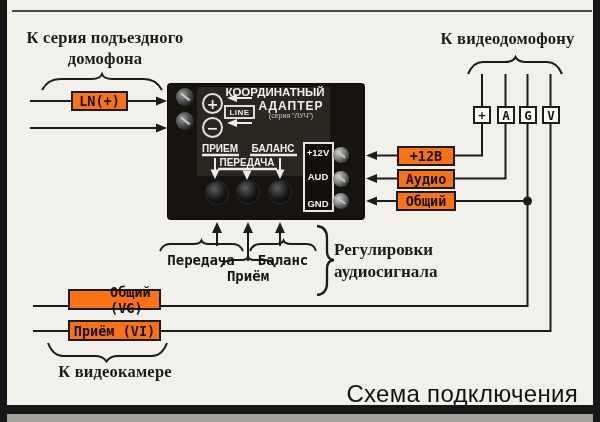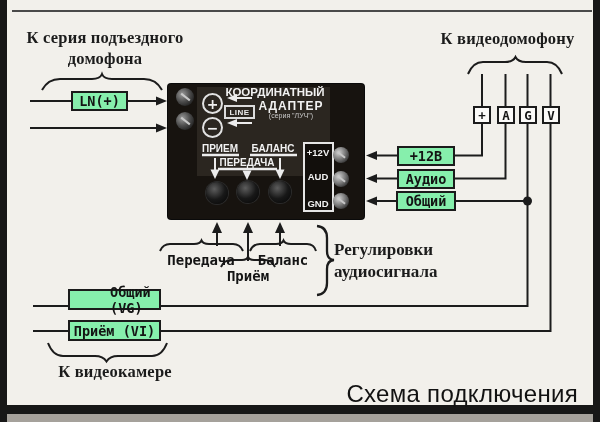--- a/index.html
+++ b/index.html
@@ -12,21 +12,21 @@
   .frame-left{left:0;top:0;width:7px;height:422px;background:#171717;}
   .frame-right{left:593px;top:0;width:7px;height:422px;background:#171717;}
   .frame-top{left:12px;top:10px;width:580px;height:2px;background:#4a4a4a;}
   .frame-bottom{left:7px;top:405px;width:586px;height:9px;background:#171717;}
   .frame-bottom-gray{left:7px;top:414px;width:586px;height:8px;background:#a5a19b;}
   
   .t{color:#1c1c1c;line-height:1.15;}
   .heading{font-weight:bold;font-size:16.5px;text-align:center;letter-spacing:.2px;}
   
   .box{
-    background:#86efac;border:2px solid #1b1b1b;color:#141414;
+    background:#f97316;border:2px solid #1b1b1b;color:#141414;
     font-family:"DejaVu Sans Mono",monospace;font-weight:bold;font-size:13.5px;
     display:flex;align-items:center;justify-content:center;box-sizing:border-box;
   }
   .pinbox{
     background:#fbfaf8;border:2px solid #1b1b1b;color:#141414;
     font-family:"DejaVu Sans Mono",monospace;font-weight:bold;font-size:12.5px;
     display:flex;align-items:center;justify-content:center;box-sizing:border-box;
     width:18px;height:18px;
   }
   

